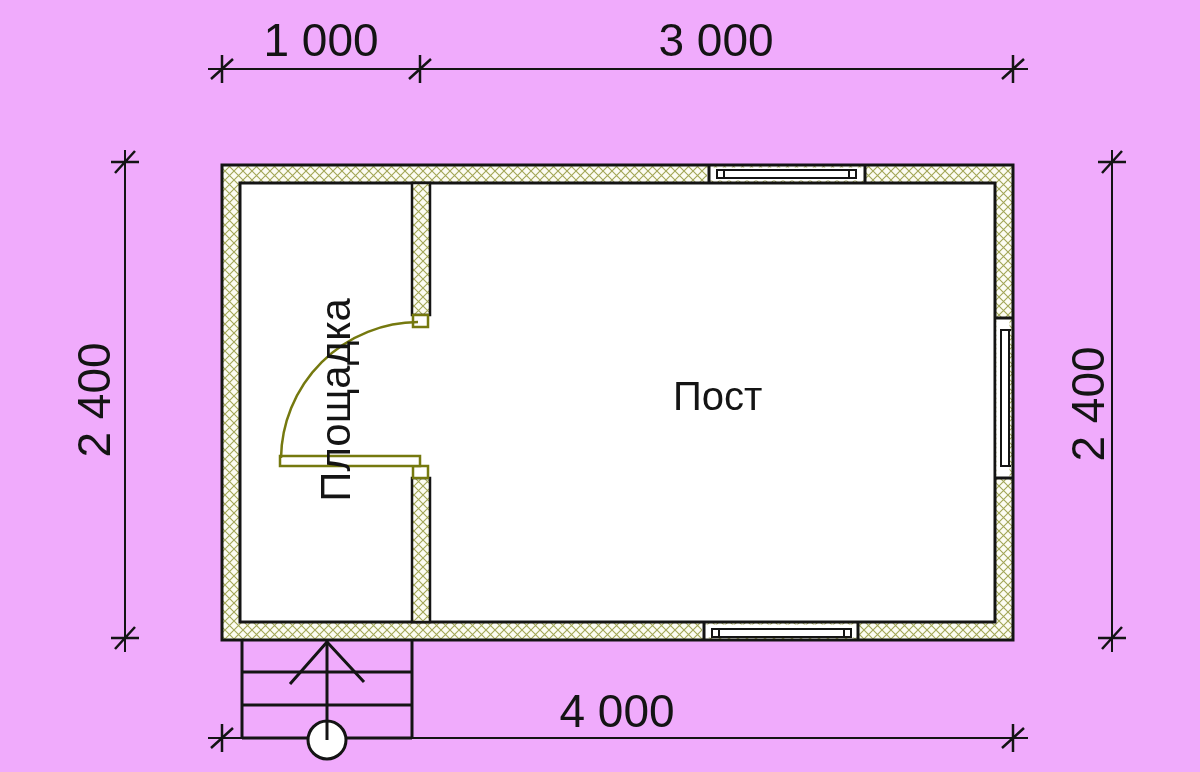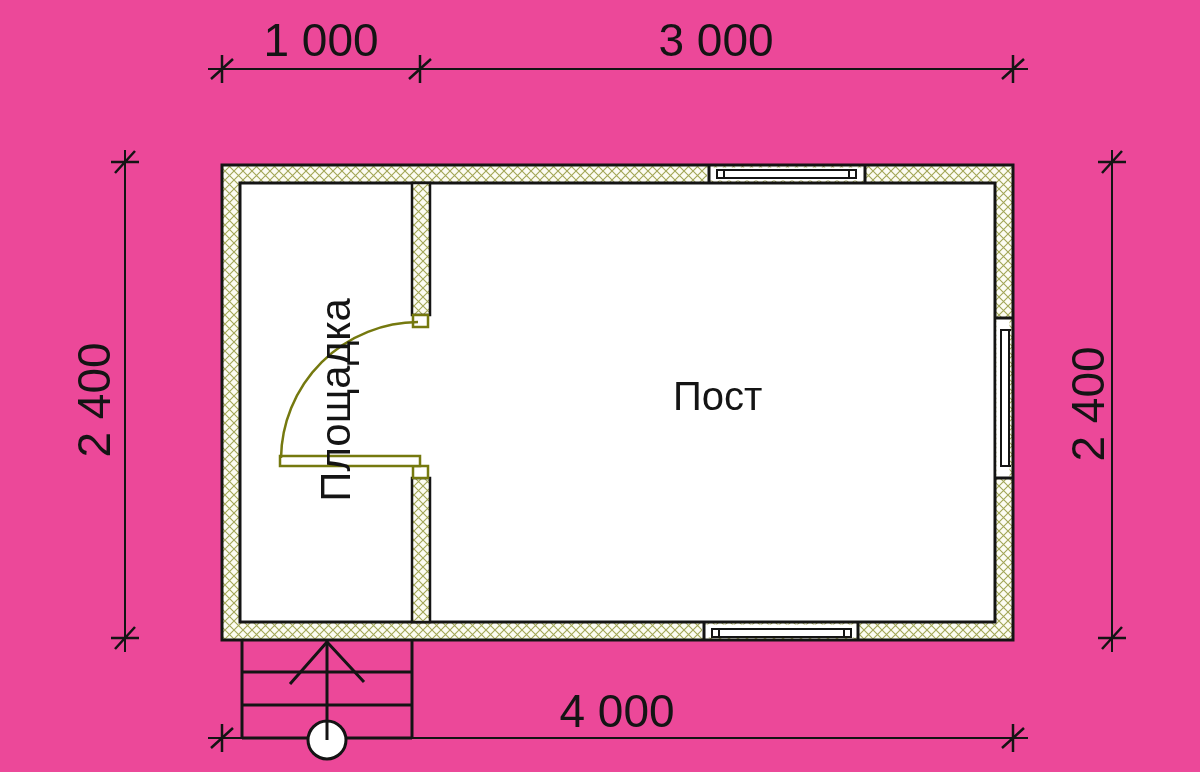--- a/index.html
+++ b/index.html
@@ -1,16 +1,16 @@
 <!DOCTYPE html>
 <html><head>
 <meta charset="utf-8">
 <style>
   html,body{margin:0;padding:0;background:#ffffff;}
-  .stage{position:relative;width:1200px;height:772px;background:#ec4899;overflow:hidden;}
+  .stage{position:relative;width:1200px;height:772px;background:#f0abfc;overflow:hidden;}
   svg{display:block;}
   text{font-family:"Liberation Sans","DejaVu Sans",sans-serif;fill:#141414;}
   .dim-label{font-size:46px;}
   .room-label{font-size:42px;}
   .post-label{font-size:40px;}
   .logo-text{font-size:70px;font-weight:bold;font-style:italic;letter-spacing:1px;}
 </style>
 </head>
 <body>
 

